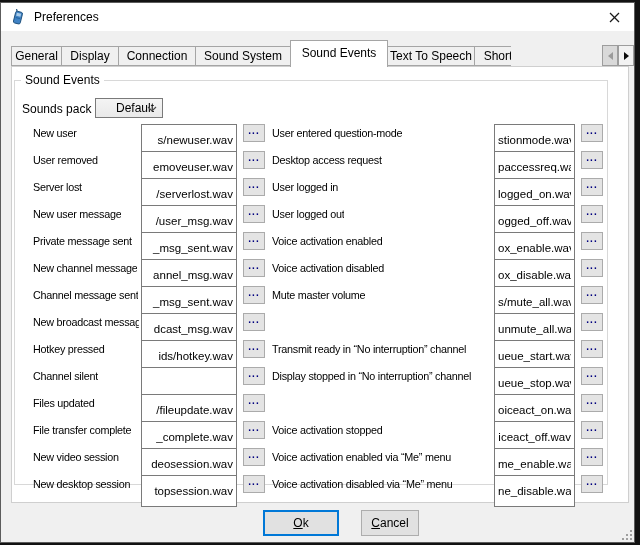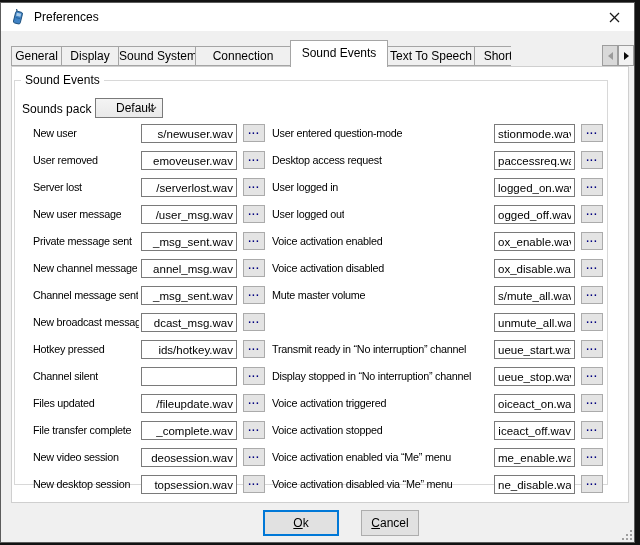--- a/index.html
+++ b/index.html
@@ -59,21 +59,21 @@
   #left-col  { left:32px;  width:232px; }
   #right-col { left:271px; width:331px; }
   .row { position:relative; height:19px; }
   .rowlabel { position:absolute; left:0; top:0; height:19px; line-height:19px;
               font-size:10.8px; letter-spacing:-0.25px; color:#000; white-space:nowrap;
               overflow:hidden; }
   #left-col  .rowlabel { max-width:106px; }
   #right-col .rowlabel { max-width:221px; }
   .wav { position:absolute; right:28px; top:0; height:19px; border:1px solid #7a7a7a;
          background:#fff; font-family:"Liberation Sans", sans-serif; font-size:11.5px;
-         color:#000; text-align:right; padding:8px 3px; }
+         color:#000; text-align:right; padding:15px 3px; }
   #left-col  .wav { width:96px; }
   #right-col .wav { width:81px; }
   .browse { position:absolute; right:0; top:0; width:22px; height:18px;
             border:1px solid #ababab; background:#e4e4e4; color:#00007f;
             font-size:10px; font-weight:bold; letter-spacing:1px; line-height:10px;
             text-align:center; padding-bottom:4px; }
 
   
   .btn { position:absolute; top:507px; height:26px; background:#e1e1e1;
          font-size:12px; color:#000; text-align:center; border:1px solid #adadad; }
@@ -107,22 +107,22 @@
       <svg width="11" height="11" viewBox="0 0 11 11">
         <line x1="1" y1="1" x2="10" y2="10" stroke="#1a1a1a" stroke-width="1.2"></line>
         <line x1="10" y1="1" x2="1" y2="10" stroke="#1a1a1a" stroke-width="1.2"></line>
       </svg>
     </span>
   </div>
 
   <div class="tabbar" id="tabbar">
       <div class="tab">General</div>
       <div class="tab">Display</div>
+      <div class="tab">Connection</div>
       <div class="tab">Sound System</div>
-      <div class="tab">Connection</div>
       <div class="tab active">Sound Events</div>
       <div class="tab">Text To Speech</div>
       <div class="tab">Shortcuts</div>
       <div class="tab">Video</div>
     </div>
 
   <div class="tab-scroll">
     <span class="tsc-btn disabled">
       <span class="arr-left"></span>
     </span>
@@ -260,21 +260,20 @@
         <span class="rowlabel">Transmit ready in “No interruption” channel</span>
         <input class="wav" type="text" value="ueue_start.wav" style="">
         <button class="browse">...</button>
       </div>
       <div class="row">
         <span class="rowlabel">Display stopped in “No interruption” channel</span>
         <input class="wav" type="text" value="ueue_stop.wav" style="">
         <button class="browse">...</button>
       </div>
       <div class="row">
-        <span class="rowlabel">Voice activation triggered</span>
         <input class="wav" type="text" value="oiceact_on.wav" style="">
         <button class="browse">...</button>
       </div>
       <div class="row">
         <span class="rowlabel">Voice activation stopped</span>
         <input class="wav" type="text" value="iceact_off.wav" style="">
         <button class="browse">...</button>
       </div>
       <div class="row">
         <span class="rowlabel">Voice activation enabled via “Me” menu</span>

